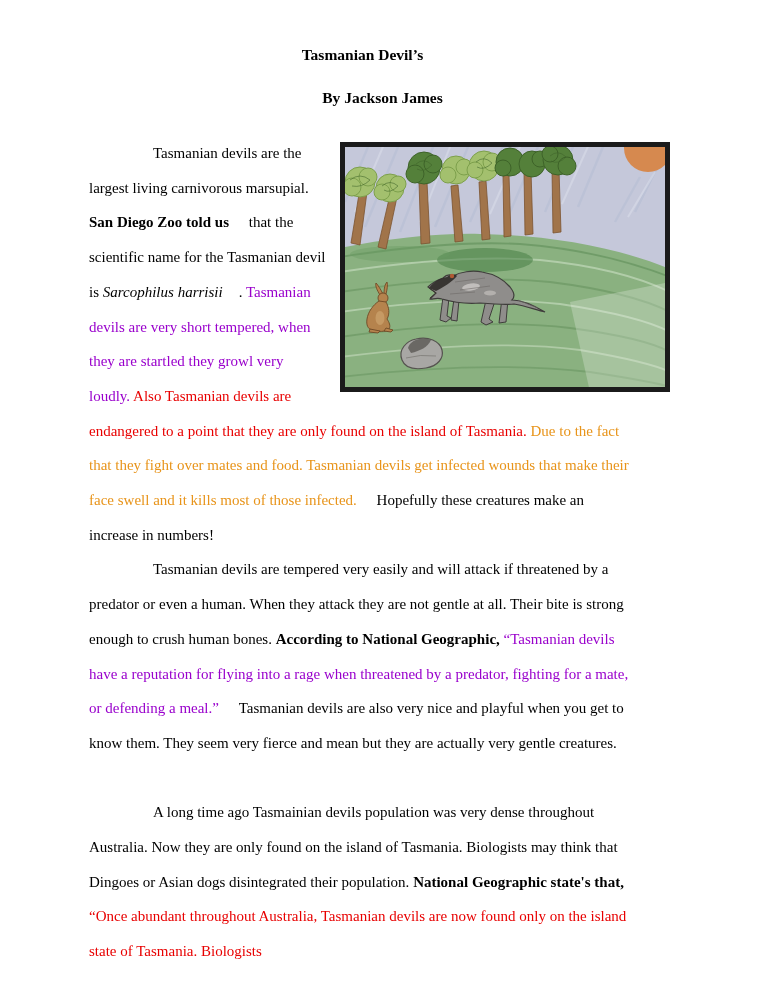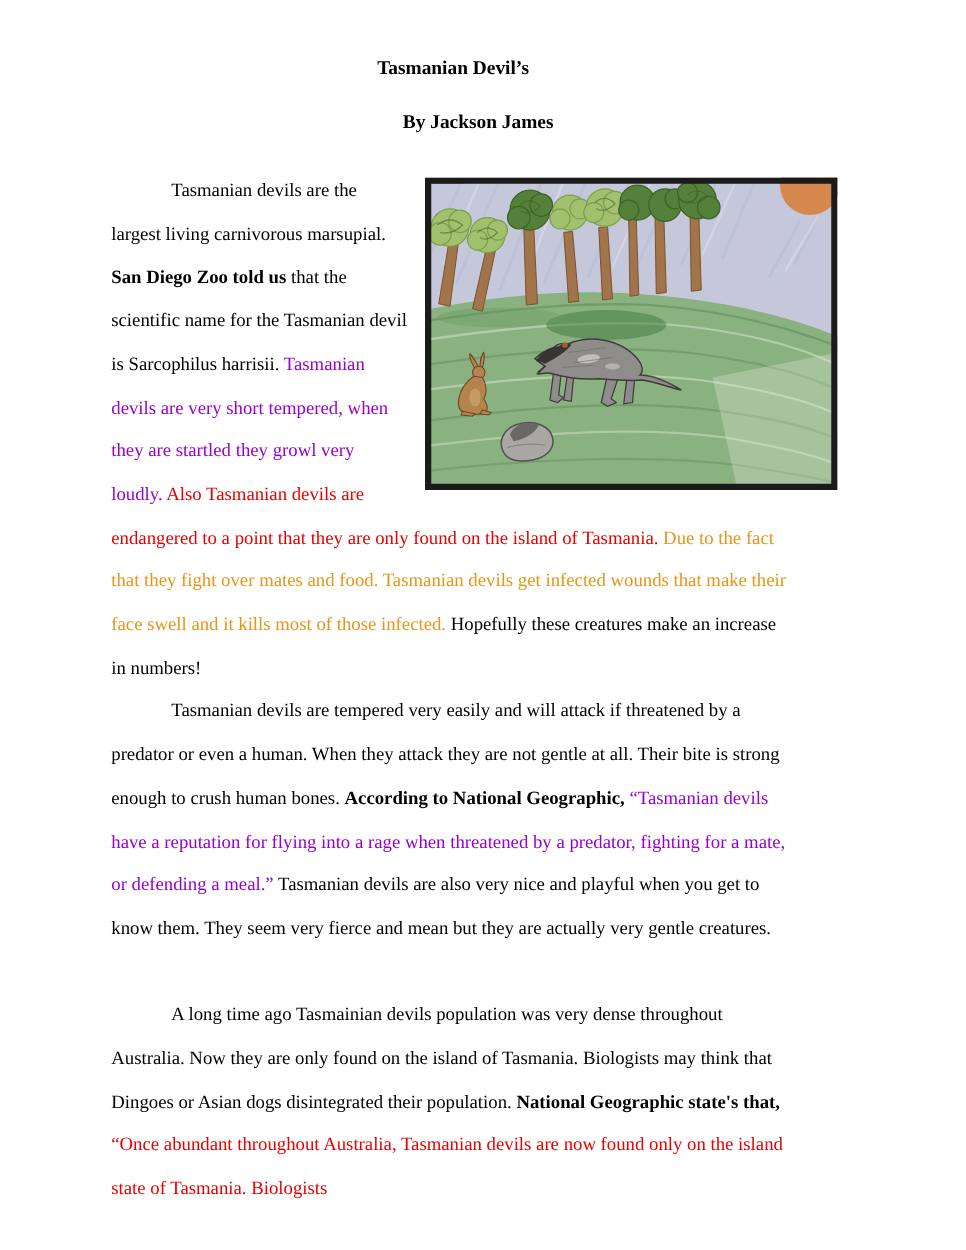--- a/index.html
+++ b/index.html
@@ -30,23 +30,23 @@
   }
   .body-text {
     margin: 29px 89px 0;
     font-size: 15px;
     line-height: 34.7px;
     text-align: left;
   }
   .para { margin: 0; }
   .indent { text-indent: 48px; }
   .para-3 { margin-top: 34.7px; }
-  .seg-normal { color: var(--c-text, #000); }
+  .seg-normal { color: var(--c-text, #000); margin-left: 16px; }
   .seg-bold   { color: var(--c-text, #000); font-weight: bold; text-align: right; }
-  .seg-italic { color: var(--c-text, #000); }
+  .seg-italic { color: var(--c-text, #000); font-style: italic; }
   .seg-purple { color: var(--c-purple, #9900cc); }
   .seg-red    { color: var(--c-red, #e80000); }
   .seg-orange { color: var(--c-orange, #e8941a); }
   .figure-float {
     float: right;
     width: 330px;
     height: 250px;
     margin: 6px -34px 18px 14px;
   }
   .figure-float svg { display: block; width: 330px; height: 250px; }

